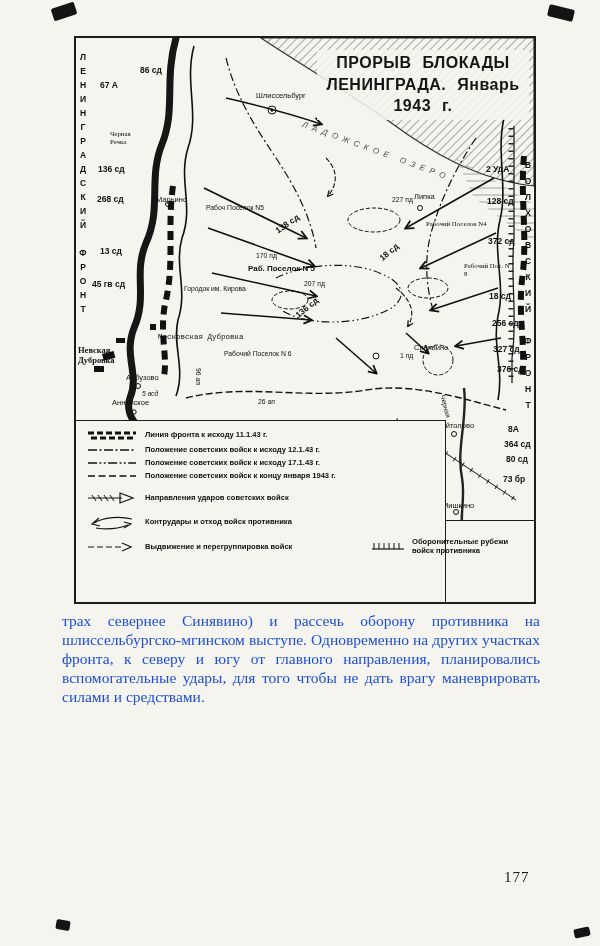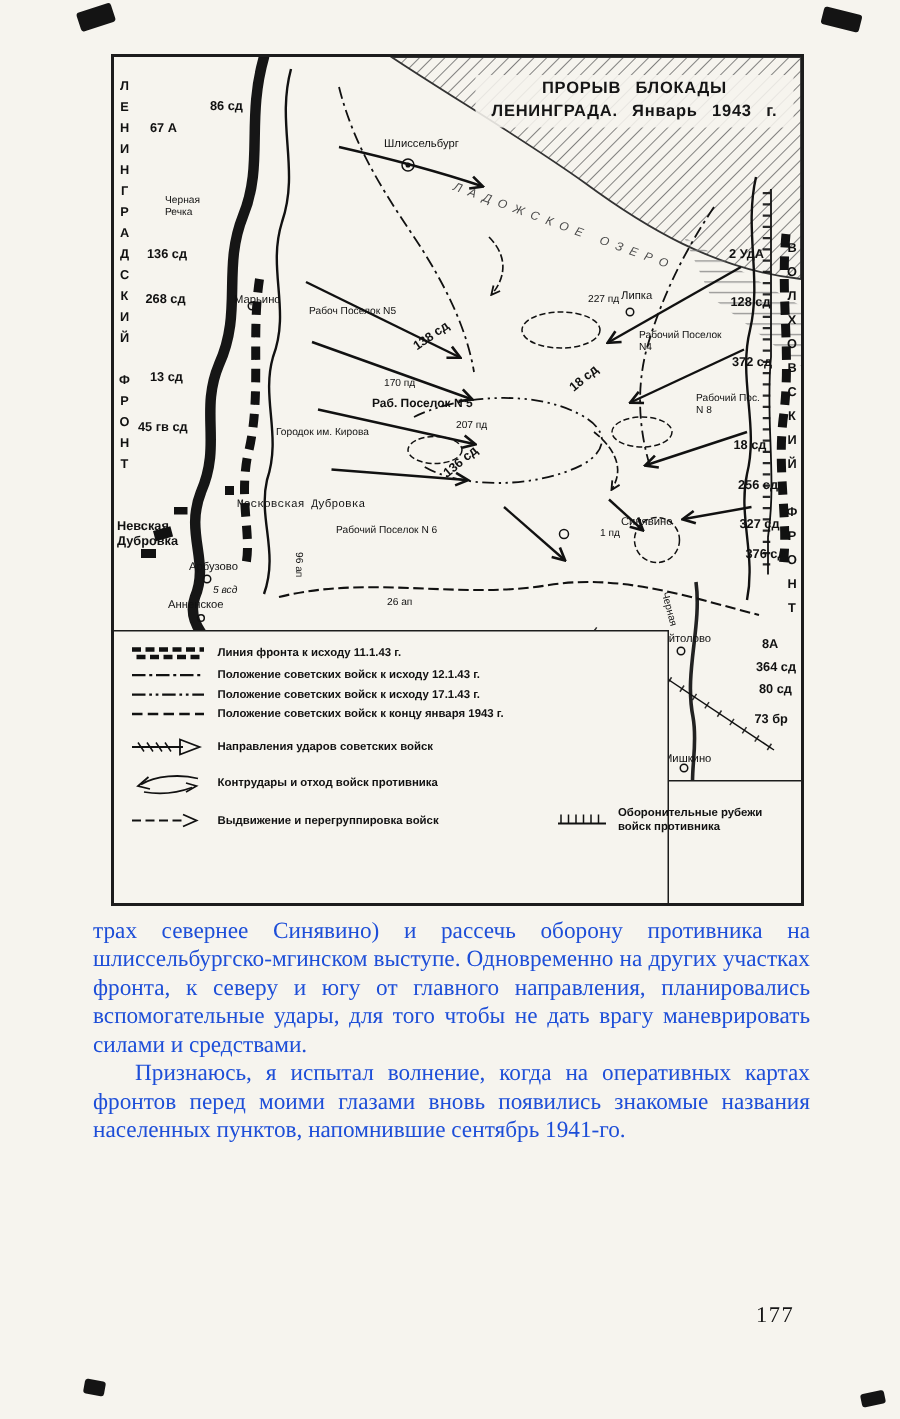--- a/index.html
+++ b/index.html
@@ -12,42 +12,42 @@
   .artifact{position:absolute;background:#141414;border-radius:2px;}
 
   
   .map-box{
     position:absolute;left:74px;top:36px;width:458px;height:564px;
     border:2px solid #1c1c1c;background:#f6f4ee;overflow:hidden;
   }
   .art{position:absolute;left:0;top:0;width:458px;height:564px;}
   .map-title{
     position:absolute;top:12px;right:5px;width:212px;text-align:center;
-    font-weight:bold;font-size:11px;letter-spacing:.5px;word-spacing:6px;
+    font-weight:bold;font-size:16px;letter-spacing:.5px;word-spacing:6px;
     background:rgba(246,244,238,.88);padding:2px 0 3px;line-height:1.35;
   }
   .lake-label{
     position:absolute;left:228px;top:82px;transform:rotate(20deg);
     transform-origin:left top;letter-spacing:5px;font-size:8px;
     font-style:italic;color:#4a4a4a;white-space:nowrap;
   }
   .vtext{
     position:absolute;writing-mode:vertical-rl;text-orientation:upright;
     font-weight:bold;font-size:8.5px;color:#111;
   }
   .vleft{left:2px;top:14px;height:330px;letter-spacing:4px;}
   .vright{right:1px;top:122px;height:370px;letter-spacing:6px;}
 
   .lbl{
     position:absolute;font-size:7.5px;color:#111;line-height:1.12;
     white-space:nowrap;transform-origin:left top;
   }
   .lbl.b{font-weight:bold;font-size:8.5px;}
   .lbl.sm{font-size:6.8px;}
-  .lbl.wrap{white-space:normal;}
+  .lbl.wrap{white-space:normal;font-family:Liberation Serif, serif;}
 
   
   .legend{
     position:absolute;left:0;top:382px;width:370px;height:182px;
     box-sizing:border-box;background:#f6f4ee;
     border-top:1.5px solid #1c1c1c;border-right:1.5px solid #1c1c1c;
     padding:8px 4px 0 10px;z-index:3;
   }
   .legend-ext{
     position:absolute;left:370px;top:482px;width:88px;height:82px;
@@ -277,16 +277,15 @@
     <svg class="leg-sym" width="36" height="12" viewBox="0 0 36 12">
       <path d="M2,9 L34,9" stroke="#111" stroke-width="1.2" fill="none"></path>
       <path d="M4,9 L4,3 M9,9 L9,3 M14,9 L14,3 M19,9 L19,3 M24,9 L24,3 M29,9 L29,3" stroke="#111" stroke-width="1" fill="none"></path>
     </svg>
     <span class="leg-lbl">Оборонительные рубежи войск противника</span>
   </div>
 </div>
 
 <div class="body-text">
   <p>трах севернее Синявино) и рассечь оборону противника на шлиссельбургско-мгинском выступе. Одновременно на других участках фронта, к северу и югу от главного направления, планировались вспомогательные удары, для того чтобы не дать врагу маневрировать силами и средствами.</p>
-  <p class="indent">Признаюсь, я испытал волнение, когда на оперативных картах фронтов перед моими глазами вновь появились знакомые названия населенных пунктов, напомнившие сентябрь 1941-го.</p>
 </div>
 
 <div class="pageno">177</div>
 
 </body></html>

